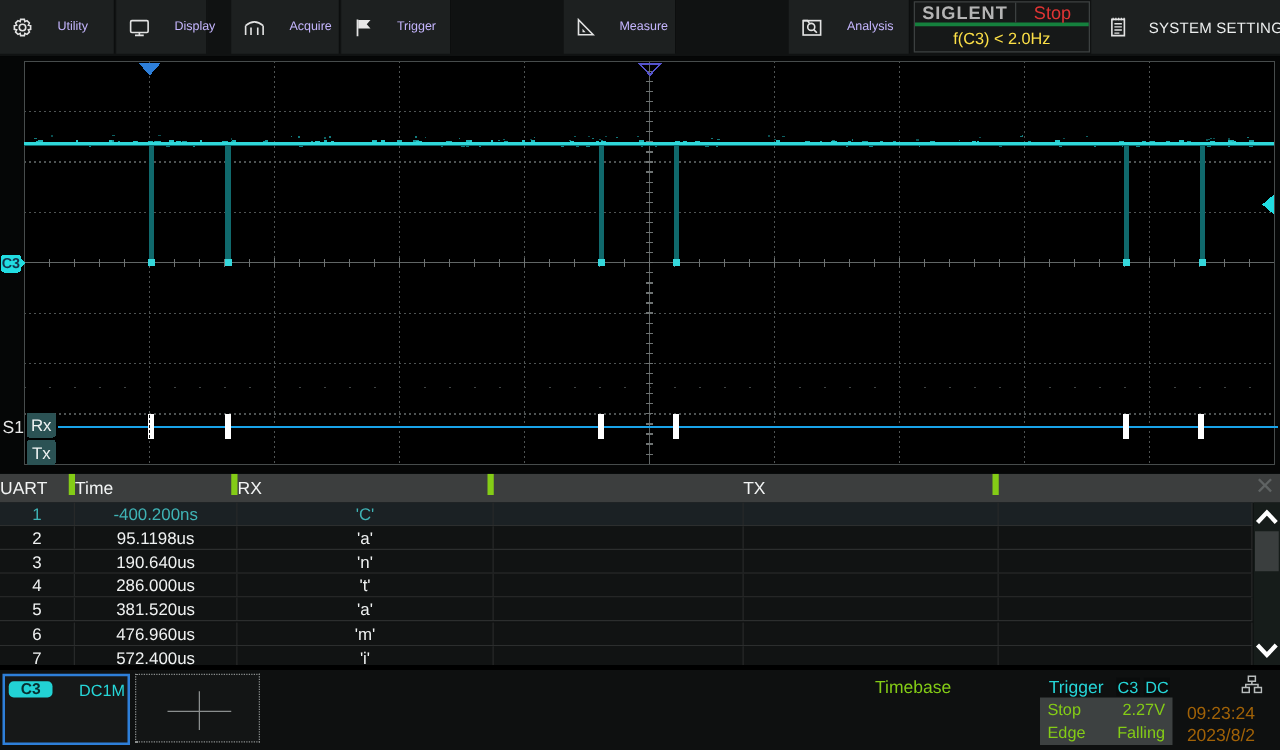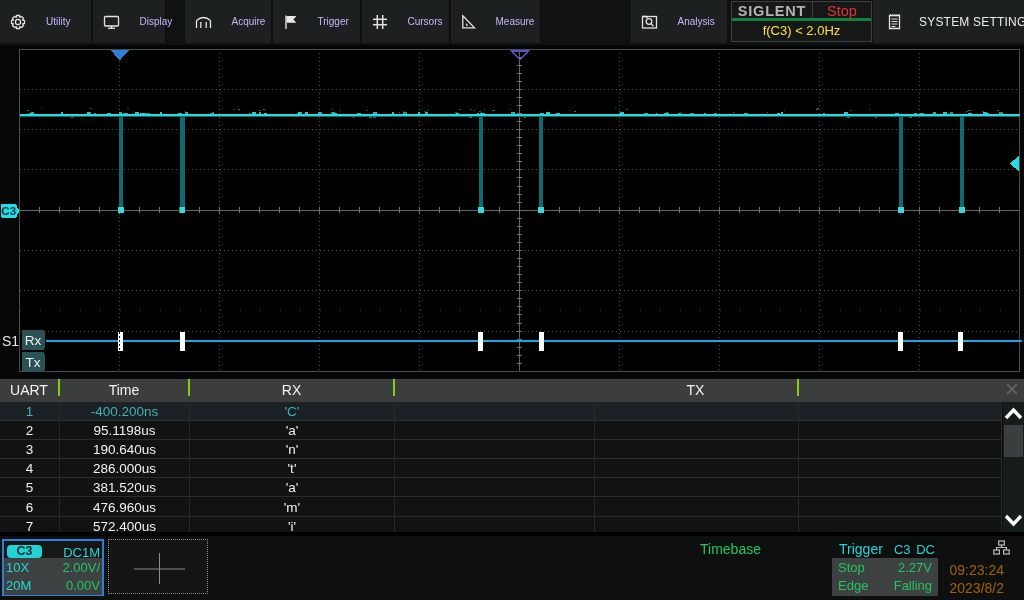--- a/index.html
+++ b/index.html
@@ -9,21 +9,21 @@
 #logobox{position:absolute;left:731px;top:1px;width:141px;height:41px;background:#161818;border:1px solid #3c4040}
 #lb-top{display:flex;height:19px;border-bottom:3px solid #15803d}
 #lb-sig{width:81px;border-right:1px solid #3c4040;color:#b4b4b4;font-size:14.5px;font-weight:bold;letter-spacing:0.8px;text-align:center;line-height:19px}
 #lb-stop{flex:1;color:#e03434;font-size:14.5px;text-align:center;line-height:19px}
 #lb-bot{color:#fde047;font-size:13px;text-align:center;line-height:20px}
 #syss{position:absolute;left:873px;top:0;width:151px;height:43px;background:#1d2020;display:flex;align-items:center}
 #syst{color:#eceeee;font-size:12px;margin-left:17px;white-space:nowrap;letter-spacing:0.2px}
 #scope{position:absolute;left:0;top:45px}
 #table{position:absolute;left:0;top:379px;width:1024px;height:153px;background:#0e1010;overflow:hidden}
 #thead{position:absolute;left:0;top:0;width:1024px;height:22.5px;background:#3c3e3e}
-.th{position:absolute;top:0;height:17px;color:#f2f4f4;font-size:14px;text-align:center;line-height:22px;border-right:2px solid #84cc16}
+.th{position:absolute;top:0;height:17px;color:#f2f4f4;font-size:14px;line-height:22px;border-right:5px solid #84cc16}
 .tr{position:absolute;left:0;width:1002px;background:#111313;border-bottom:1px solid #2c2e2e}
 .tr.sel{background:#1b2124}
 .td{position:absolute;top:0;height:100%;color:#f0f2f2;font-size:13.5px;text-align:center;line-height:19px;border-right:1px solid #272929}
 .tr.sel .td{color:#3fb3b5}
 #closex{position:absolute;right:1px;top:1px;width:22px;height:20px;color:#5f6363;font-size:19px;line-height:20px;text-align:center}
 #sbar{position:absolute;left:1002.5px;top:22.5px;width:21.5px;height:130.5px;background:#161c1a}
 .sbtn{position:absolute;left:0}
 #sthumb{position:absolute;left:1.5px;top:23px;width:18.5px;height:32px;background:#3a3e3e}
 #botbar{position:absolute;left:0;top:536px;width:1024px;height:64px;background:#0e1010}
 #chbox{position:absolute;left:2px;top:2.5px;width:102px;height:57.5px;border:2px solid #2e7fd9;background:#161818}
@@ -31,21 +31,21 @@
 #chbox .pnl-top{height:17.5px;position:relative}
 #chbox .pnl-body{position:absolute;left:0;top:17.5px;width:98px;background:#3d4141;padding:2px 2px 0 2px}
 #chbox .prow{height:17.5px}
 #addbox{position:absolute;left:107.5px;top:3px;width:100px;height:55px;border:1px dotted #8a8e8e;background:#131515}
 .pnl{position:absolute;top:3.5px;height:57px}
 .pnl .pnl-top{position:relative;height:18px;padding-left:7px}
 .pnl .pnl-top .wht,.pnl .pnl-top .cyan{line-height:19px}
 .pnl .pnl-body{height:38.5px;background:#3d4141;padding:2.5px 6px 0 6px}
 .prow{display:flex;justify-content:space-between;height:17.5px;line-height:15px}
 .cyan{color:#26d5d7;font-size:13px}
-.wht{color:#22c55e;font-size:13px}
+.wht{color:#84cc16;font-size:13px}
 #clock{position:absolute;right:20px;top:26px;width:90px;text-align:right}
 #neticon{position:absolute;right:-6px;top:-22px;height:16px}
 .ck{color:#a16207;font-size:14px;height:17.5px;line-height:17.5px}
 .chip{background:#0a0c0c;color:#26d5d7;padding:0 1px}
 </style></head>
 <body>
 <div id="menubar">
 <div class="mi" style="left:0px;width:91.5px">
       <span class="mic">
         <svg width="16" height="16" viewBox="0 0 16 16">
@@ -74,33 +74,20 @@
       <span class="mlb">Acquire</span>
     </div>
 <div class="mi" style="left:272.5px;width:88.0px">
       <span class="mic">
         <svg width="15" height="16" viewBox="0 0 15 16">
           <path d="M3 15V1.5" stroke="#e2e2e2" stroke-width="1.4"></path>
           <path d="M3.6 2 h9.8 l-3 3.4 3 3.4 h-9.8 z" fill="#e8e8e8"></path>
         </svg>
       </span>
       <span class="mlb">Trigger</span>
-    </div>
-<div class="mi" style="left:361.5px;width:88.0px">
-      <span class="mic">
-        <svg width="16" height="16" viewBox="0 0 16 16">
-          <g stroke="#e2e2e2" stroke-width="1.5">
-            <line x1="5.3" y1="1" x2="5.3" y2="15"></line>
-            <line x1="10.7" y1="1" x2="10.7" y2="15"></line>
-            <line x1="1" y1="5.3" x2="15" y2="5.3"></line>
-            <line x1="1" y1="10.7" x2="15" y2="10.7"></line>
-          </g>
-        </svg>
-      </span>
-      <span class="mlb">Cursors</span>
     </div>
 <div class="mi" style="left:450.5px;width:90.0px">
       <span class="mic">
         <svg width="15" height="16" viewBox="0 0 15 16">
           <path d="M1.8 1.8 L13.5 13.8 H1.8 Z" fill="none" stroke="#e2e2e2" stroke-width="1.3"></path>
           <path d="M5 9 l2.5 2.8 h-2.5 z" fill="#e2e2e2"></path>
         </svg>
       </span>
       <span class="mlb">Measure</span>
     </div>
@@ -515,30 +502,20 @@
         <polyline points="3,5 10.5,13 18,5" fill="none" stroke="#fff" stroke-width="3.4"></polyline>
       </svg>
 </div>
 </div>
 <div id="botbar">
  <div id="chbox">
    <div class="pnl-top">
         <span id="c3pill">C3</span>
         <span class="cyan" style="position:absolute;right:2px;top:4px;font-size:13px">DC1M</span>
       </div>
-   <div class="pnl-body" style="height:37px">
-     <div class="prow">
-          <span class="cyan">10X</span>
-          <span class="wht">2.00V/</span>
-        </div>
-     <div class="prow">
-          <span class="cyan">20M</span>
-          <span class="wht">0.00V</span>
-        </div>
-   </div>
  </div>
  <div id="addbox"><svg width="100" height="54" viewBox="0 0 100 54">
         <line x1="25" y1="29" x2="76" y2="29" stroke="#8a8e8e" stroke-width="1"></line>
         <line x1="50.5" y1="13" x2="50.5" y2="44" stroke="#8a8e8e" stroke-width="1"></line>
       </svg></div>
  <div class="pnl" id="tbpanel" style="left:693px;width:137px">
    <div class="pnl-top"><span class="wht" style="font-size:14px">Timebase</span></div>
  </div>
  <div class="pnl" id="trpanel" style="left:832px;width:106px">
    <div class="pnl-top"><span class="cyan" style="font-size:14px">Trigger</span><span style="position:absolute;right:2px;top:2.5px;font-size:13px"><span class="chip">C3</span> <span class="chip">DC</span></span></div>

